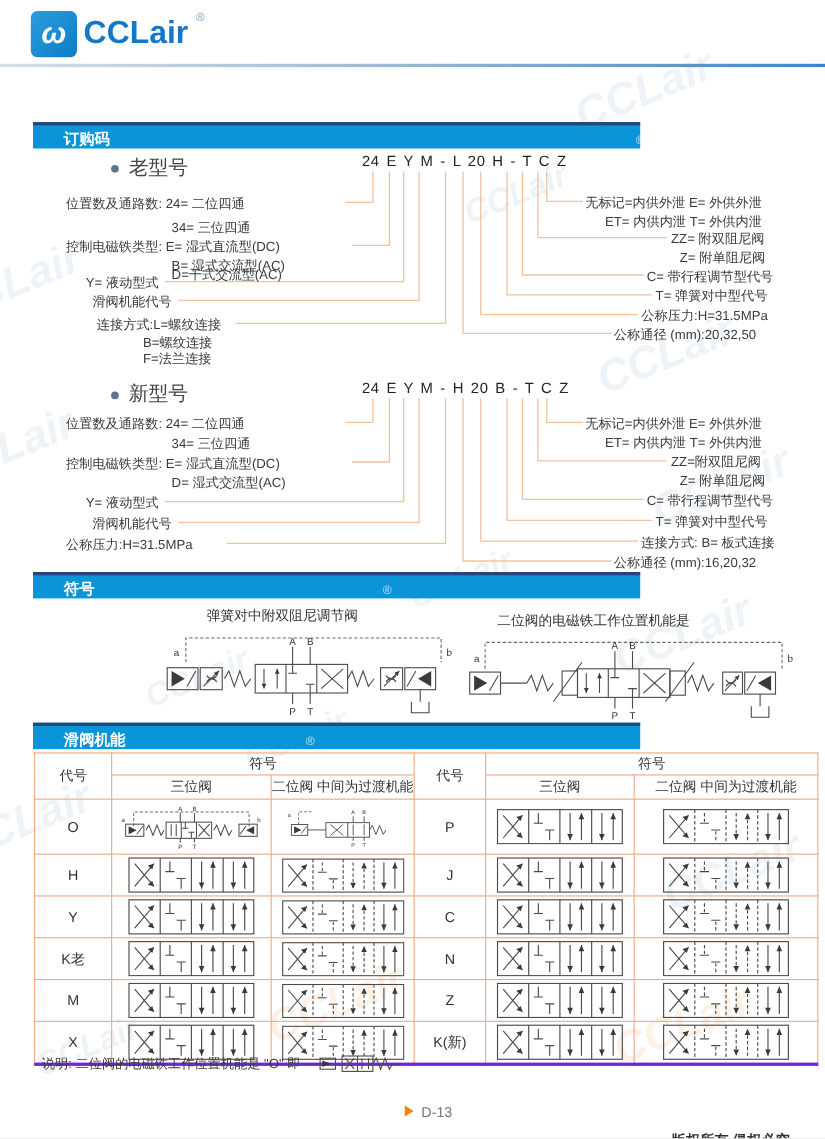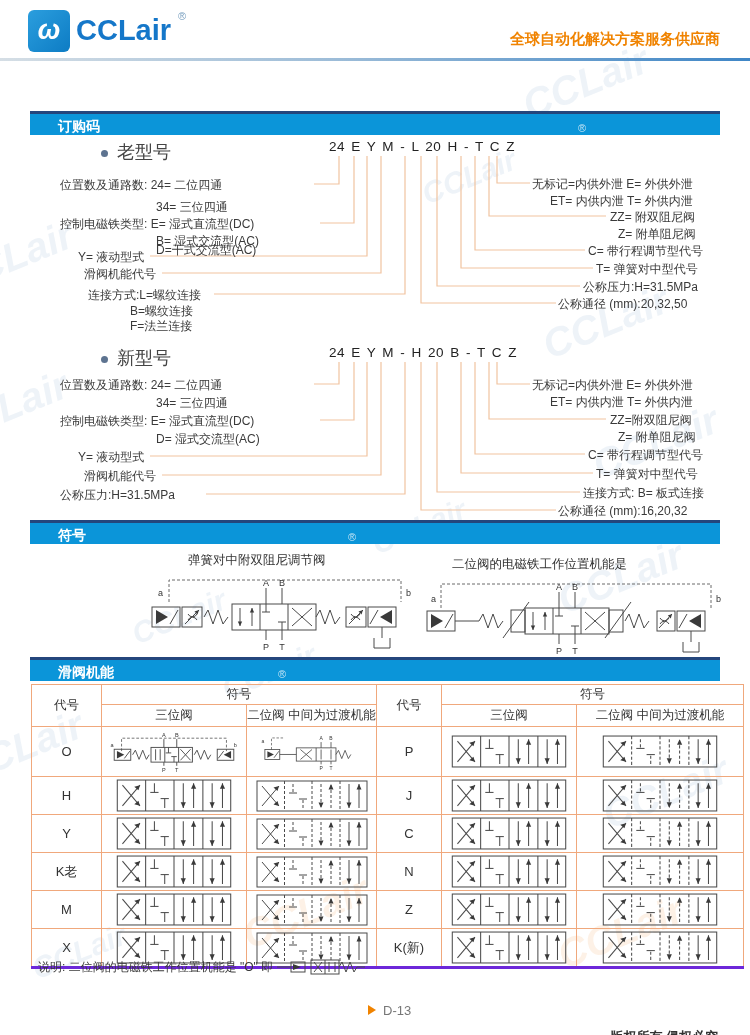--- a/index.html
+++ b/index.html
@@ -15,21 +15,21 @@
   .logo-box{position:absolute;left:28px;top:10px;width:42px;height:42px;border-radius:6px;
             background:linear-gradient(135deg,#2b9ede,#0d7cc4);z-index:2;}
   .logo-mark{position:absolute;left:0;top:0;width:42px;height:42px;line-height:40px;text-align:center;
              color:#fff;font-size:27px;font-weight:bold;font-style:italic;}
   .logo-text{position:absolute;left:76px;top:14px;font-size:29px;font-weight:bold;color:#1577c9;z-index:2;}
   .logo-reg{position:absolute;left:178px;top:10px;font-size:11px;color:#7aa0c0;z-index:2;}
   .slogan{position:absolute;right:30px;top:30px;font-size:15px;font-weight:bold;color:#f08300;z-index:2;}
   .header-line{position:absolute;left:0;top:58px;width:750px;height:3px;
                background:linear-gradient(90deg,#d5dee5 0%,#9cbcd8 45%,#3f86c6 100%);z-index:2;}
   
-  .secbar{position:absolute;left:30px;width:690px;height:24px;background:#0b95d9;
+  .secbar{position:absolute;left:30px;width:552px;height:24px;background:#0b95d9;
           border-top:3px solid #24467c;color:#fff;font-weight:bold;font-size:14px;
           line-height:24px;padding-left:28px;box-sizing:border-box;z-index:2;}
   .bar-reg{position:absolute;top:2px;font-size:11px;font-weight:normal;color:rgba(255,255,255,0.75);}
   
   .model-label{position:absolute;font-size:18px;color:#444;z-index:2;white-space:nowrap;}
   .bullet{display:inline-block;width:7px;height:7px;border-radius:50%;background:#5d7390;
           margin-right:9px;vertical-align:middle;}
   .code{position:absolute;font-size:13.5px;color:#222;letter-spacing:.5px;word-spacing:2px;
         z-index:2;white-space:nowrap;}
   .lbl{position:absolute;font-size:12px;color:#3a3a3a;white-space:nowrap;z-index:2;}
@@ -183,21 +183,20 @@
   <span class="wm" style="left:600px;top:770px">CCLair</span>
   <span class="wm o" style="left:240px;top:890px">CCLair</span>
   <span class="wm o" style="left:555px;top:910px">CCLair</span>
   <span class="wm sm" style="left:30px;top:935px">CCLair</span>
 
   <div class="logo-box">
     <span class="logo-mark">ω</span>
   </div>
   <span class="logo-text">CCLair</span>
   <span class="logo-reg">®</span>
-  <span class="slogan">全球自动化解决方案服务供应商</span>
   <div class="header-line"></div>
 
   <div class="secbar" style="top:111px">
     <span>订购码</span>
     <span class="bar-reg" style="left:548px">®</span>
   </div>
 
   <svg class="leader" width="750" height="560" viewBox="0 0 750 560">
     <g fill="none" stroke="#f1c3a0" stroke-width="1.2">
 

